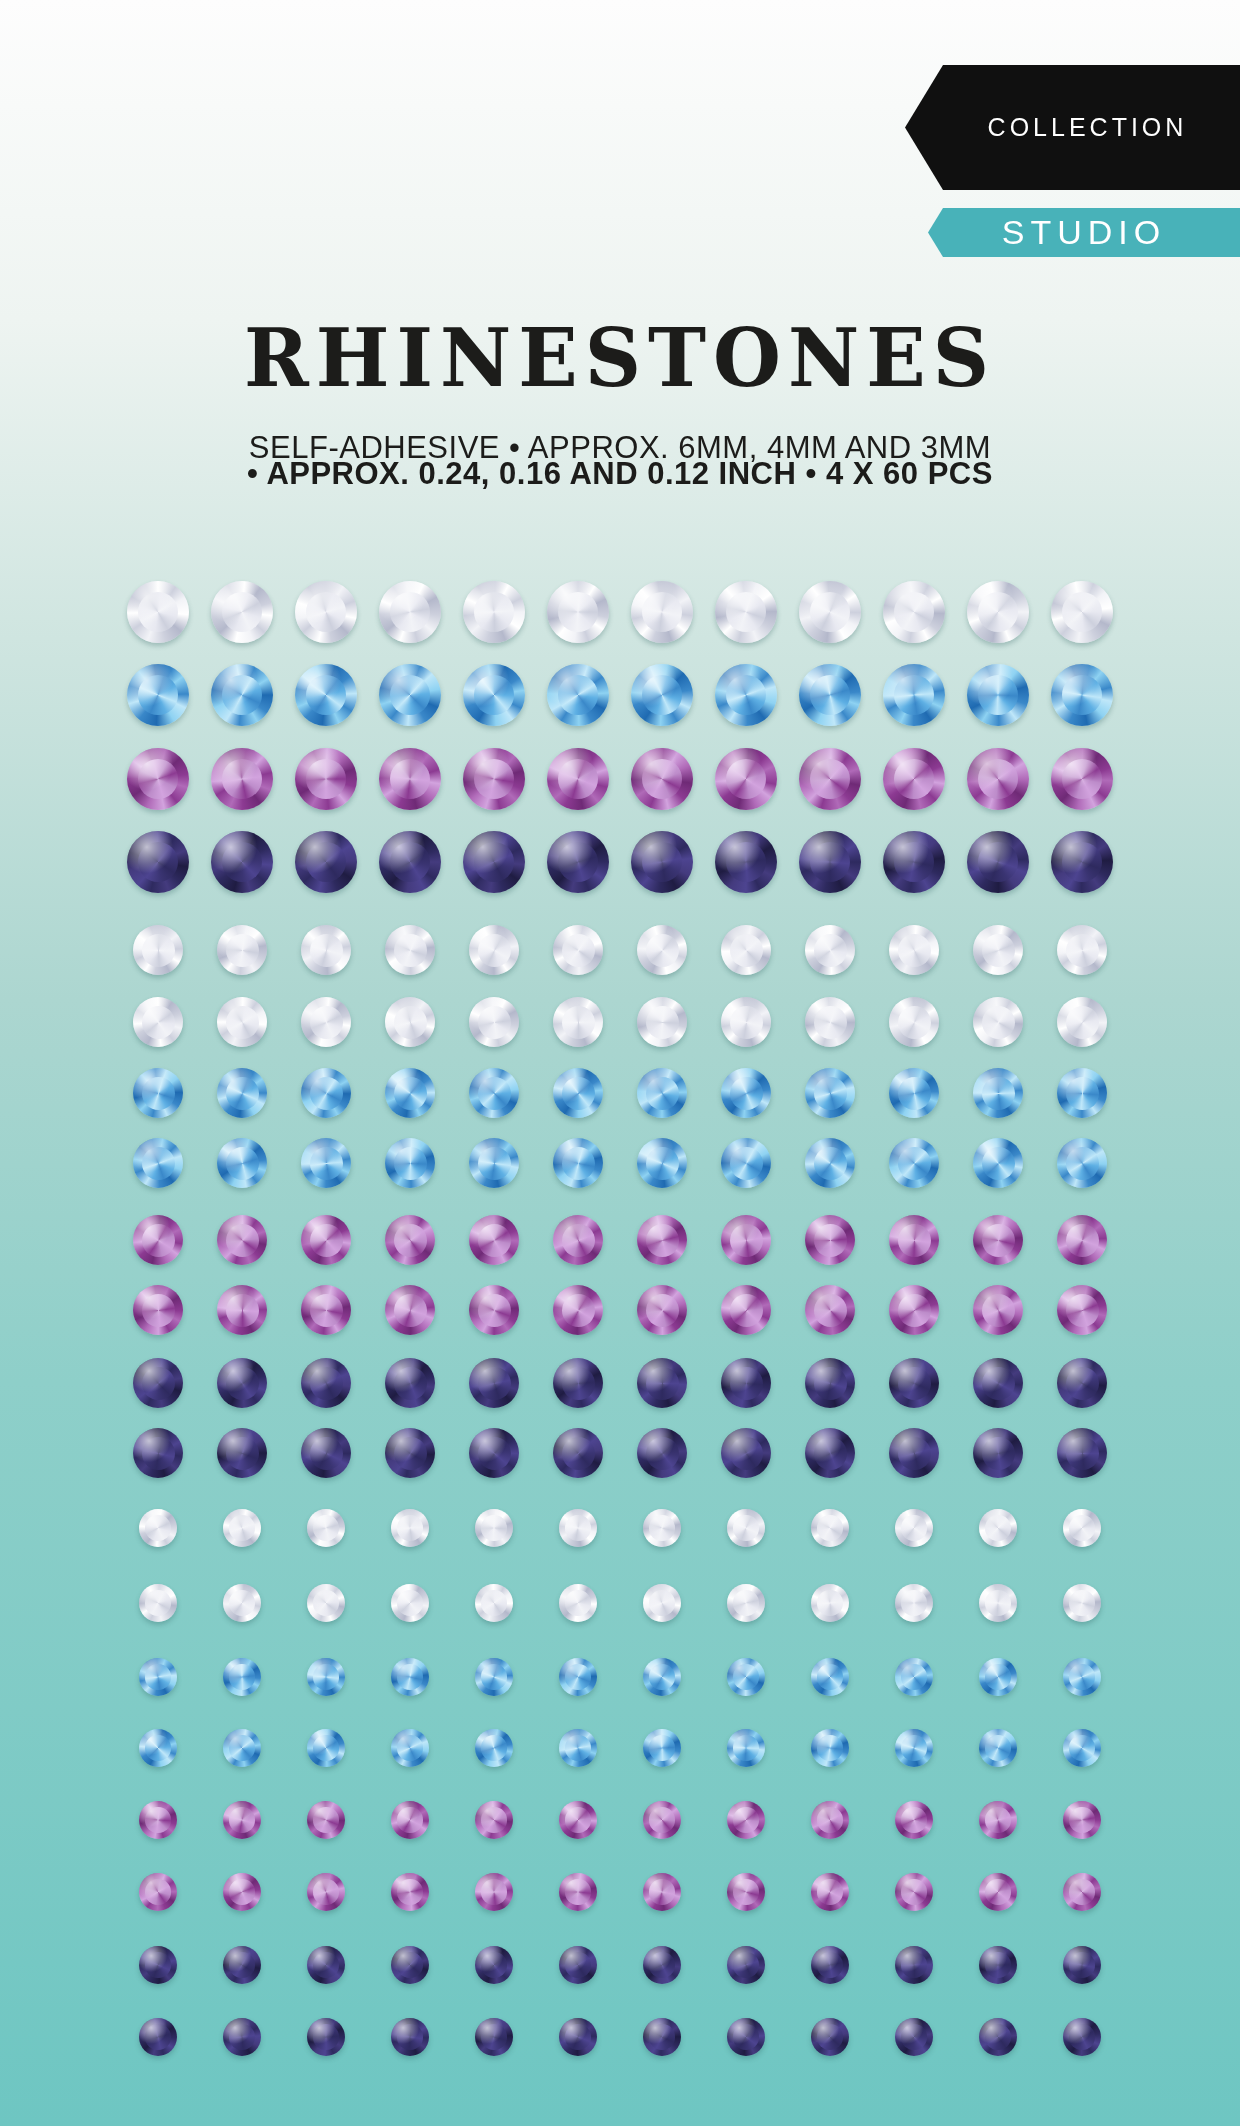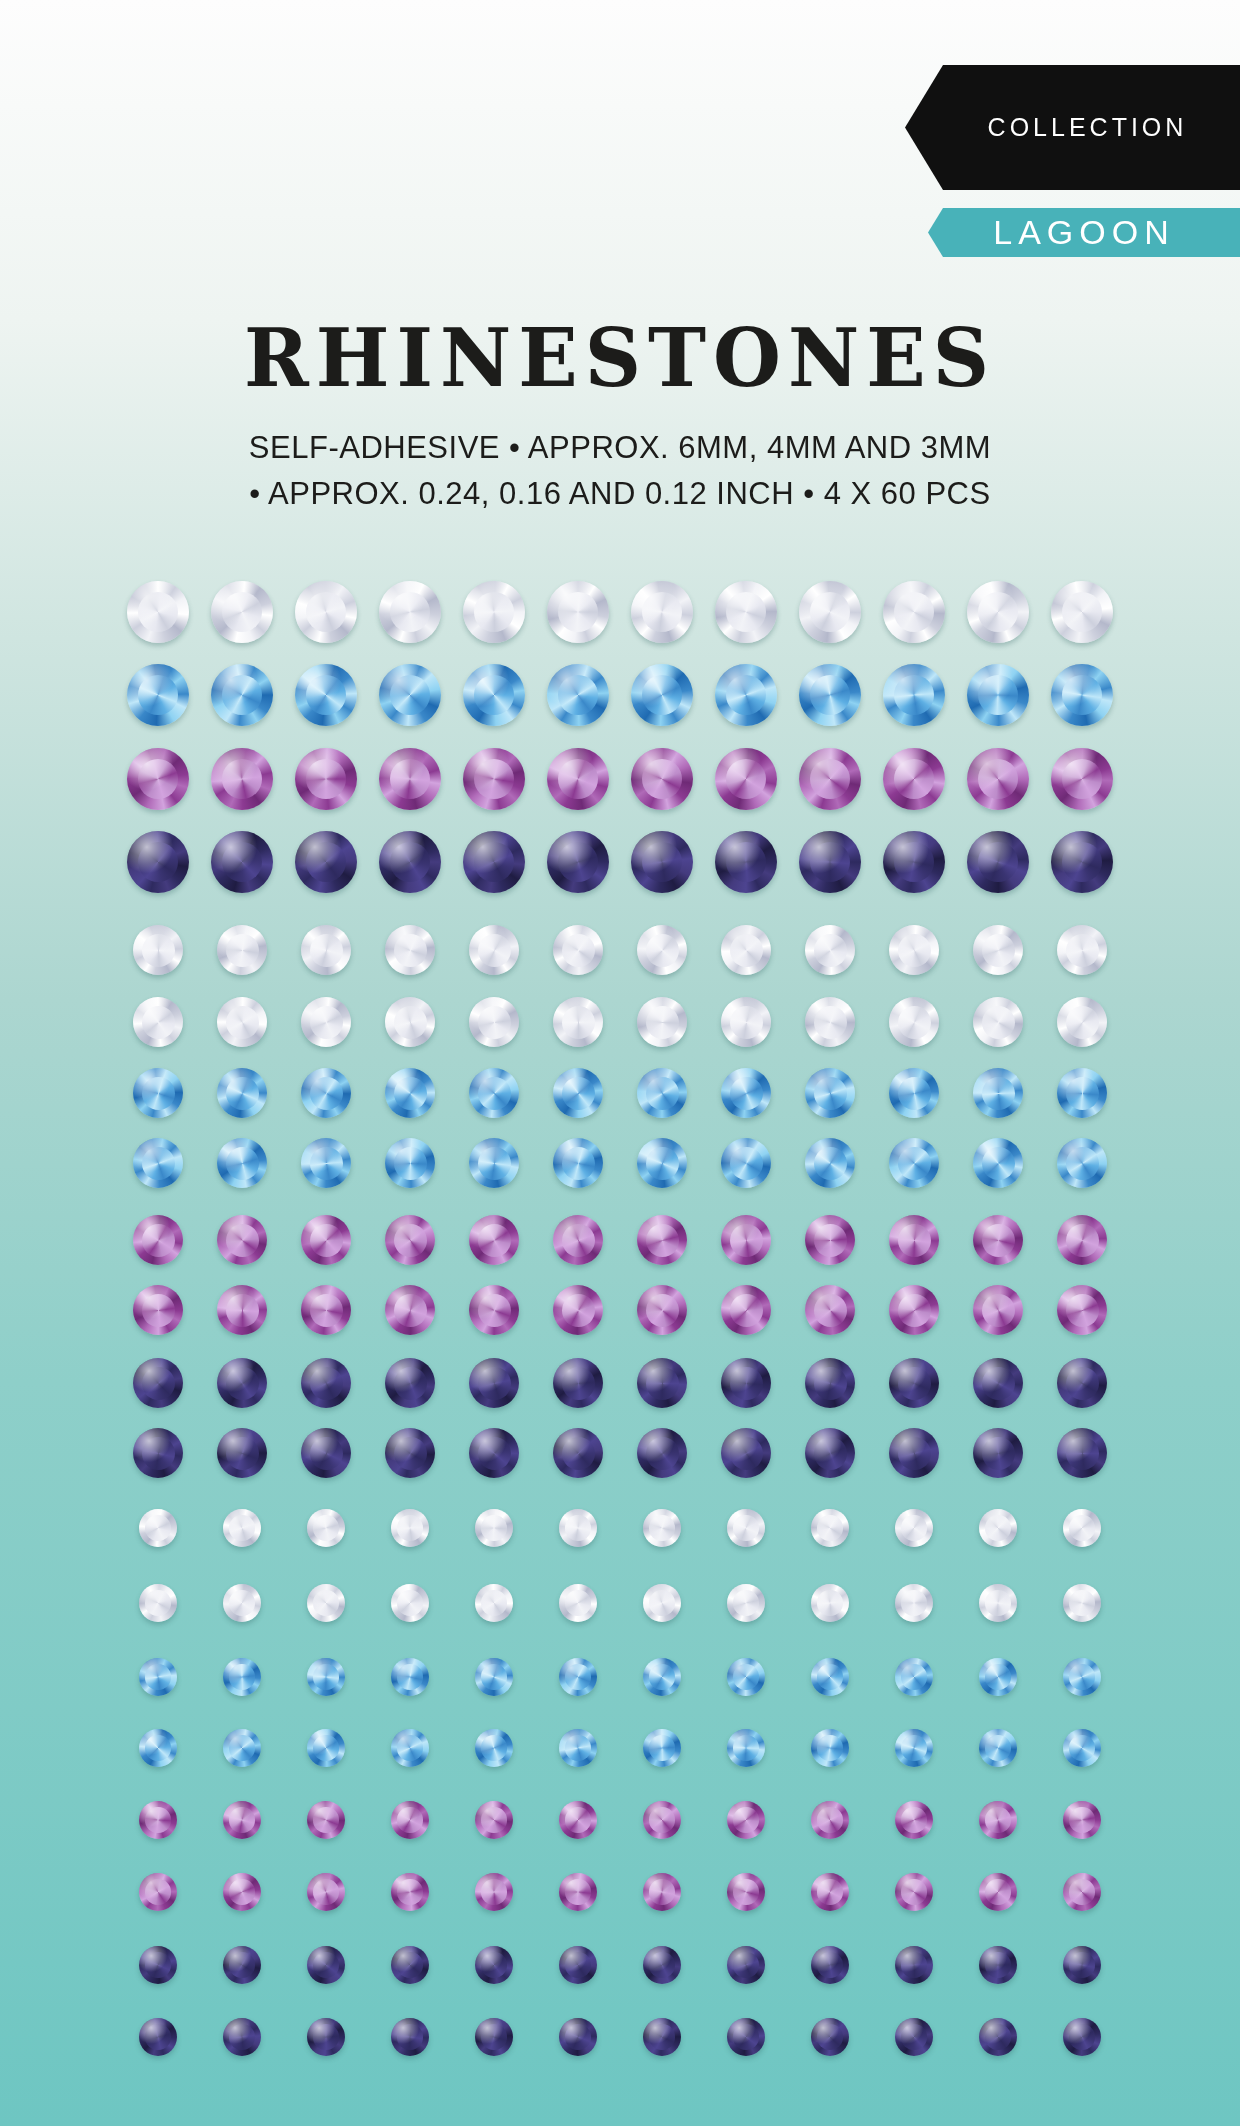--- a/index.html
+++ b/index.html
@@ -30,21 +30,21 @@
     display:flex;align-items:center;justify-content:center;}
   .banner-teal span{font-size:34px;font-weight:300;letter-spacing:6px;}
 
   
   .title{position:absolute;left:0;right:0;top:312px;margin:0;text-align:center;
     font-family:"DejaVu Serif",serif;font-weight:700;font-size:78px;letter-spacing:7px;
     color:var(--ink);transform:scaleY(1.04);}
   .sub{position:absolute;left:0;right:0;margin:0;text-align:center;color:var(--ink);
     font-size:31px;letter-spacing:0.5px;}
   .sub1{top:430px;}
-  .sub2{top:476px;}
+  .sub2{top:456px;font-weight:bold;}
 
   
   .grid{position:absolute;inset:0;}
   .gem-row{position:absolute;display:flex;justify-content:space-between;}
   .gem{position:relative;border-radius:50%;flex:0 0 auto;
     background:conic-gradient(from var(--rot),
       var(--f1),var(--f2) 35deg,var(--f4) 62deg,var(--f1) 95deg,var(--f3) 130deg,
       var(--f2) 165deg,var(--f4) 200deg,var(--f2) 235deg,var(--f1) 268deg,
       var(--f3) 300deg,var(--f2) 335deg,var(--f1) 360deg);
     box-shadow:0 3px 5px rgba(32,84,82,.28);}
@@ -59,21 +59,21 @@
 <body>
 
 <div class="page">
 
 
   <div class="banner-black">
     <div class="caps">COLLECTION</div>
   </div>
 
   <div class="banner-teal">
-    <span>LAGOON</span>
+    <span>STUDIO</span>
   </div>
 
   <h1 class="title">RHINESTONES</h1>
   <p class="sub sub1">SELF-ADHESIVE • APPROX. 6MM, 4MM AND 3MM</p>
   <p class="sub sub2">• APPROX. 0.24, 0.16 AND 0.12 INCH • 4 X 60 PCS</p>
 
   <div class="grid">
       <div class="gem-row" style="top: 581px; left: 127px; width: 986px; height: 62px;">
         <div class="gem" style="height: 62px; width: 62px; --f1: #ffffff; --f2: #cdd0dd; --f3: #b4b8cb; --f4: #f2f3f7; --f5: #e8e9f1; --rot: 0deg;"></div>
         <div class="gem" style="height: 62px; width: 62px; --f1: #ffffff; --f2: #cdd0dd; --f3: #b4b8cb; --f4: #f2f3f7; --f5: #e8e9f1; --rot: 97deg;"></div>

